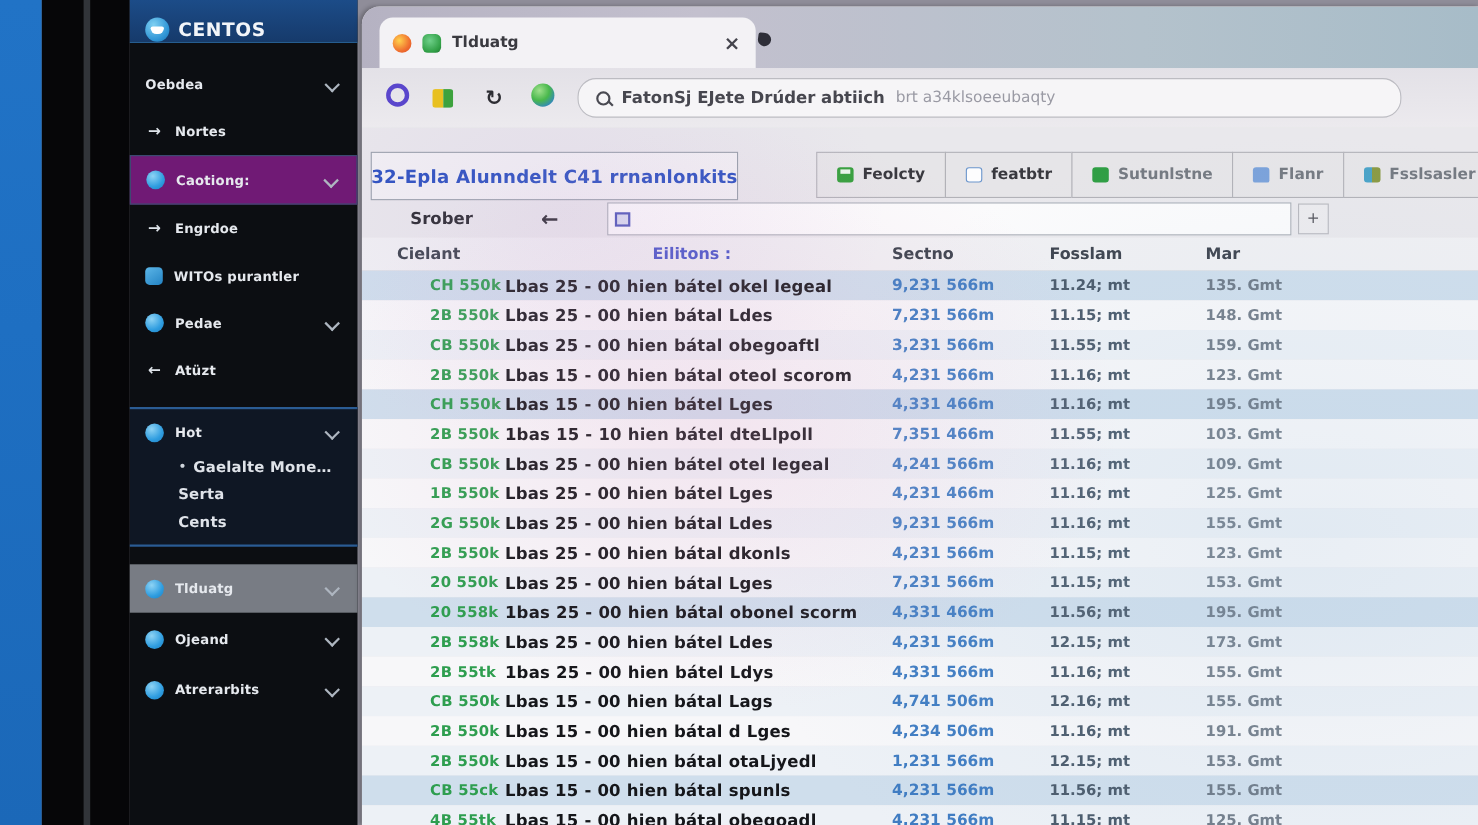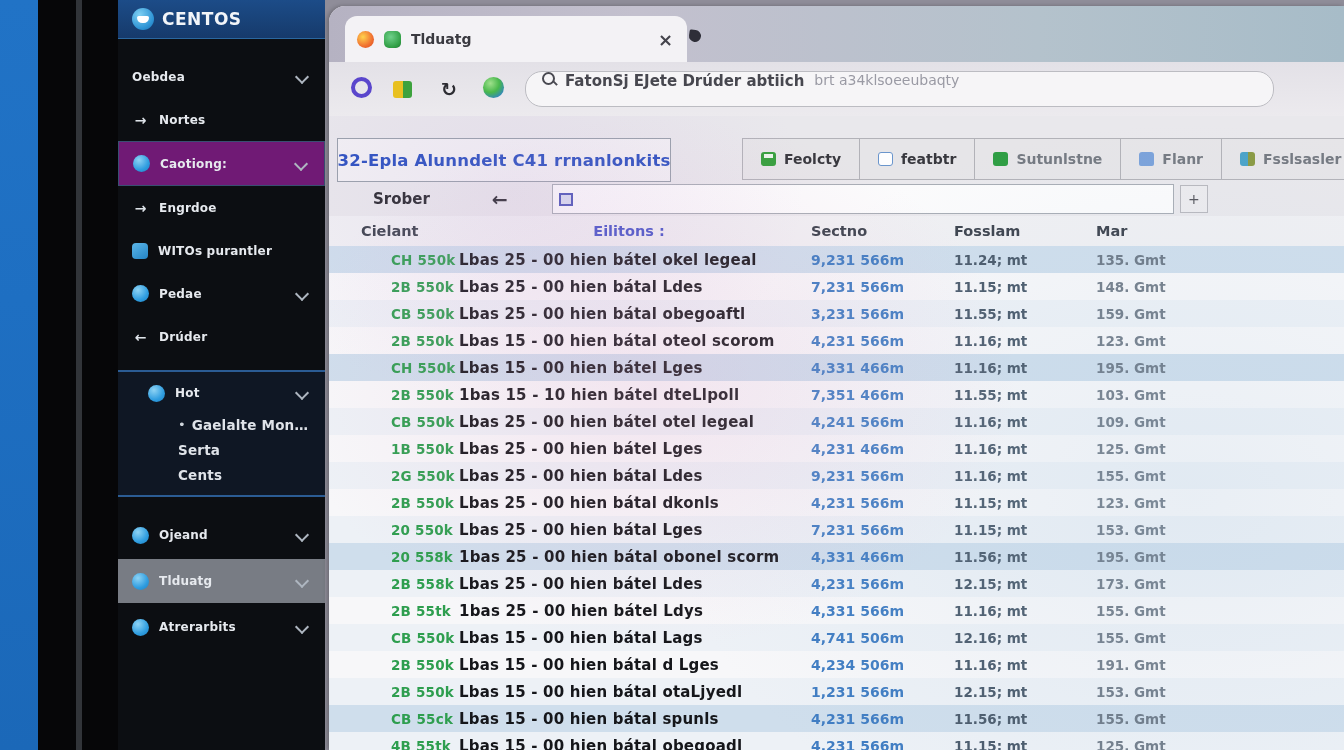--- a/index.html
+++ b/index.html
@@ -7,21 +7,21 @@
          font-family:"DejaVu Sans","Liberation Sans",sans-serif;background:#8f8d99;}
 
   
   .wallpaper{position:absolute;left:0;top:0;width:38px;height:750px;
              background:linear-gradient(180deg,#2173c6 0%,#1e6fc2 40%,#1b68b8 100%);}
   .bezel{position:absolute;left:38px;top:0;width:80px;height:750px;background:#060608;}
   .bezel-line{position:absolute;left:38px;top:0;width:6px;height:750px;background:#3c4046;opacity:.8;}
 
   
   .sidebar{position:absolute;left:118px;top:0;width:207px;height:750px;background:#0c0e12;color:#e6e9ee;}
-  .side-logo{height:38px;display:flex;align-items:center;gap:8px;padding-left:14px;
+  .side-logo{height:38px;display:flex;align-items:flex-end;gap:8px;padding-left:14px;
              background:linear-gradient(180deg,#1c4c88 0%,#163a6b 100%);border-bottom:1px solid #2a679f;}
   .logo-circle{width:22px;height:22px;border-radius:50%;
                background:radial-gradient(circle at 35% 30%,#7fd0f2,#2f95d6 65%,#1b6fae);
                position:relative;flex:0 0 auto;}
   .logo-circle::after{content:"";position:absolute;left:5px;top:8px;width:12px;height:7px;
                background:#fff;border-radius:2px 2px 6px 6px;}
   .logo-text{font-size:17px;font-weight:bold;letter-spacing:.5px;color:#f2f5f9;}
   .side-items{padding-top:16px;}
   .side-item{height:43px;display:flex;align-items:center;gap:10px;padding:0 14px;cursor:pointer;}
   .side-item .slabel{font-size:12px;font-weight:700;letter-spacing:.2px;white-space:nowrap;
@@ -31,21 +31,21 @@
   .chev{width:8px;height:8px;border-right:2px solid #aeb6c0;border-bottom:2px solid #aeb6c0;
         transform:rotate(45deg);margin-right:4px;flex:0 0 auto;}
   .sicon{flex:0 0 auto;display:inline-block;}
   .sicon.circle{width:17px;height:17px;border-radius:50%;
         background:radial-gradient(circle at 35% 30%,#8ed3f4,#2f9de0 60%,#1d7fc0);}
   .sicon.square{width:16px;height:16px;border-radius:4px;
         background:linear-gradient(145deg,#5cb6e8,#2383c4);}
   .sicon.ring{width:15px;height:15px;border-radius:50%;border:4px solid #2e7fc0;background:#e8f2fa;box-sizing:border-box;width:17px;height:17px;}
   .sicon.arrow{font-size:14px;color:#dfe4ea;font-weight:bold;width:17px;text-align:center;background:none;}
   .group-band{margin-top:12px;border-top:2px solid #2b5c94;border-bottom:2px solid #2b5c94;
-              background:#0f1724;padding:2px 0 8px 16px;}
+              background:#0f1724;padding:2px 0 8px 0;}
   .group-band .side-item{height:38px;}
   .side-item.sub{height:25px;padding-left:44px;gap:6px;}
   .side-item.sub .slabel{font-size:13.5px;font-weight:600;color:#dfe3e9;}
   .bullet-dot{color:#cfd5dc;font-size:13px;}
   .bottom-items .side-item{height:44px;margin-top:2px;}
   .bottom-items{margin-top:16px;}
 
   
   .browser{position:absolute;left:329px;top:6px;right:0;height:744px;
            border-top-left-radius:16px;overflow:hidden;background:#e8e7ea;
@@ -64,21 +64,21 @@
   .toolbar{position:absolute;left:0;top:56px;right:0;height:54px;
            background:linear-gradient(180deg,#e3e1e7 0%,#eceaee 100%);
            display:flex;align-items:center;gap:20px;padding-left:20px;box-sizing:border-box;}
   .tool-icon{width:24px;text-align:center;font-size:19px;font-weight:bold;color:#2d2d33;cursor:pointer;flex:0 0 auto;}
   .ring-purple{width:19px;height:19px;border-radius:50%;border:4px solid #5a46cc;box-sizing:border-box;width:21px;height:21px;}
   .box-duo{width:19px;height:17px;border-radius:3px;overflow:hidden;display:flex;}
   .box-duo i{flex:1;} .box-duo i.y{background:#e8c020;} .box-duo i.g{background:#3da23d;}
   .sphere{width:21px;height:21px;border-radius:50%;
           background:radial-gradient(circle at 35% 30%,#9fe08c,#49b84c 45%,#2e7fd0 85%);}
   .addressbar{flex:1;max-width:760px;height:34px;background:#f6f5f7;border:1px solid #bcbcc2;
-              border-radius:17px;display:flex;gap:10px;padding:0 16px;margin-right:70px;cursor:text;}
+              border-radius:17px;display:flex;align-items:center;gap:10px;padding:0 16px;margin-right:70px;cursor:text;}
   .mag{width:9px;height:9px;border:2px solid #4a4a52;border-radius:50%;position:relative;flex:0 0 auto;}
   .mag::after{content:"";position:absolute;left:8px;top:8px;width:6px;height:2px;background:#4a4a52;transform:rotate(45deg);}
   .addr-main{font-size:15px;color:#47474f;font-weight:600;white-space:nowrap;}
   .addr-faded{font-size:14px;color:#9a9aa4;white-space:nowrap;}
 
   
   .content{position:absolute;left:0;top:110px;right:0;bottom:0;background:#e9e8ec;}
   .content::after{content:"";position:absolute;inset:0;pointer-events:none;
      background:radial-gradient(ellipse 520px 380px at 32% 42%,rgba(226,164,204,.22),transparent 70%),
                 radial-gradient(ellipse 420px 300px at 18% 12%,rgba(196,160,220,.15),transparent 70%),
@@ -161,48 +161,48 @@
           <span class="sicon square"></span>
           <span class="slabel">WITOs purantler</span>
         </div>
         <div class="side-item">
           <span class="sicon circle"></span>
           <span class="slabel">Pedae</span>
           <span class="chev"></span>
         </div>
         <div class="side-item">
           <span class="sicon arrow">←</span>
-          <span class="slabel">Drúder</span>
+          <span class="slabel">Atüzt</span>
         </div>
         <div class="group-band">
           <div class="side-item">
             <span class="sicon circle"></span>
             <span class="slabel">Hot</span>
             <span class="chev"></span>
           </div>
           <div class="side-item sub">
             <span class="bullet-dot">•</span>
             <span class="slabel">Gaelalte Monendg</span>
           </div>
           <div class="side-item sub">
             <span class="slabel">Serta</span>
           </div>
           <div class="side-item sub">
             <span class="slabel">Cents</span>
           </div>
         </div>
         <div class="bottom-items">
+          <div class="side-item selected">
+            <span class="sicon circle"></span>
+            <span class="slabel">Tlduatg</span>
+            <span class="chev"></span>
+          </div>
           <div class="side-item">
             <span class="sicon circle"></span>
             <span class="slabel">Ojeand</span>
-            <span class="chev"></span>
-          </div>
-          <div class="side-item selected">
-            <span class="sicon circle"></span>
-            <span class="slabel">Tlduatg</span>
             <span class="chev"></span>
           </div>
           <div class="side-item">
             <span class="sicon circle"></span>
             <span class="slabel">Atrerarbits</span>
             <span class="chev"></span>
           </div>
         </div>
       </div>
   </div>

